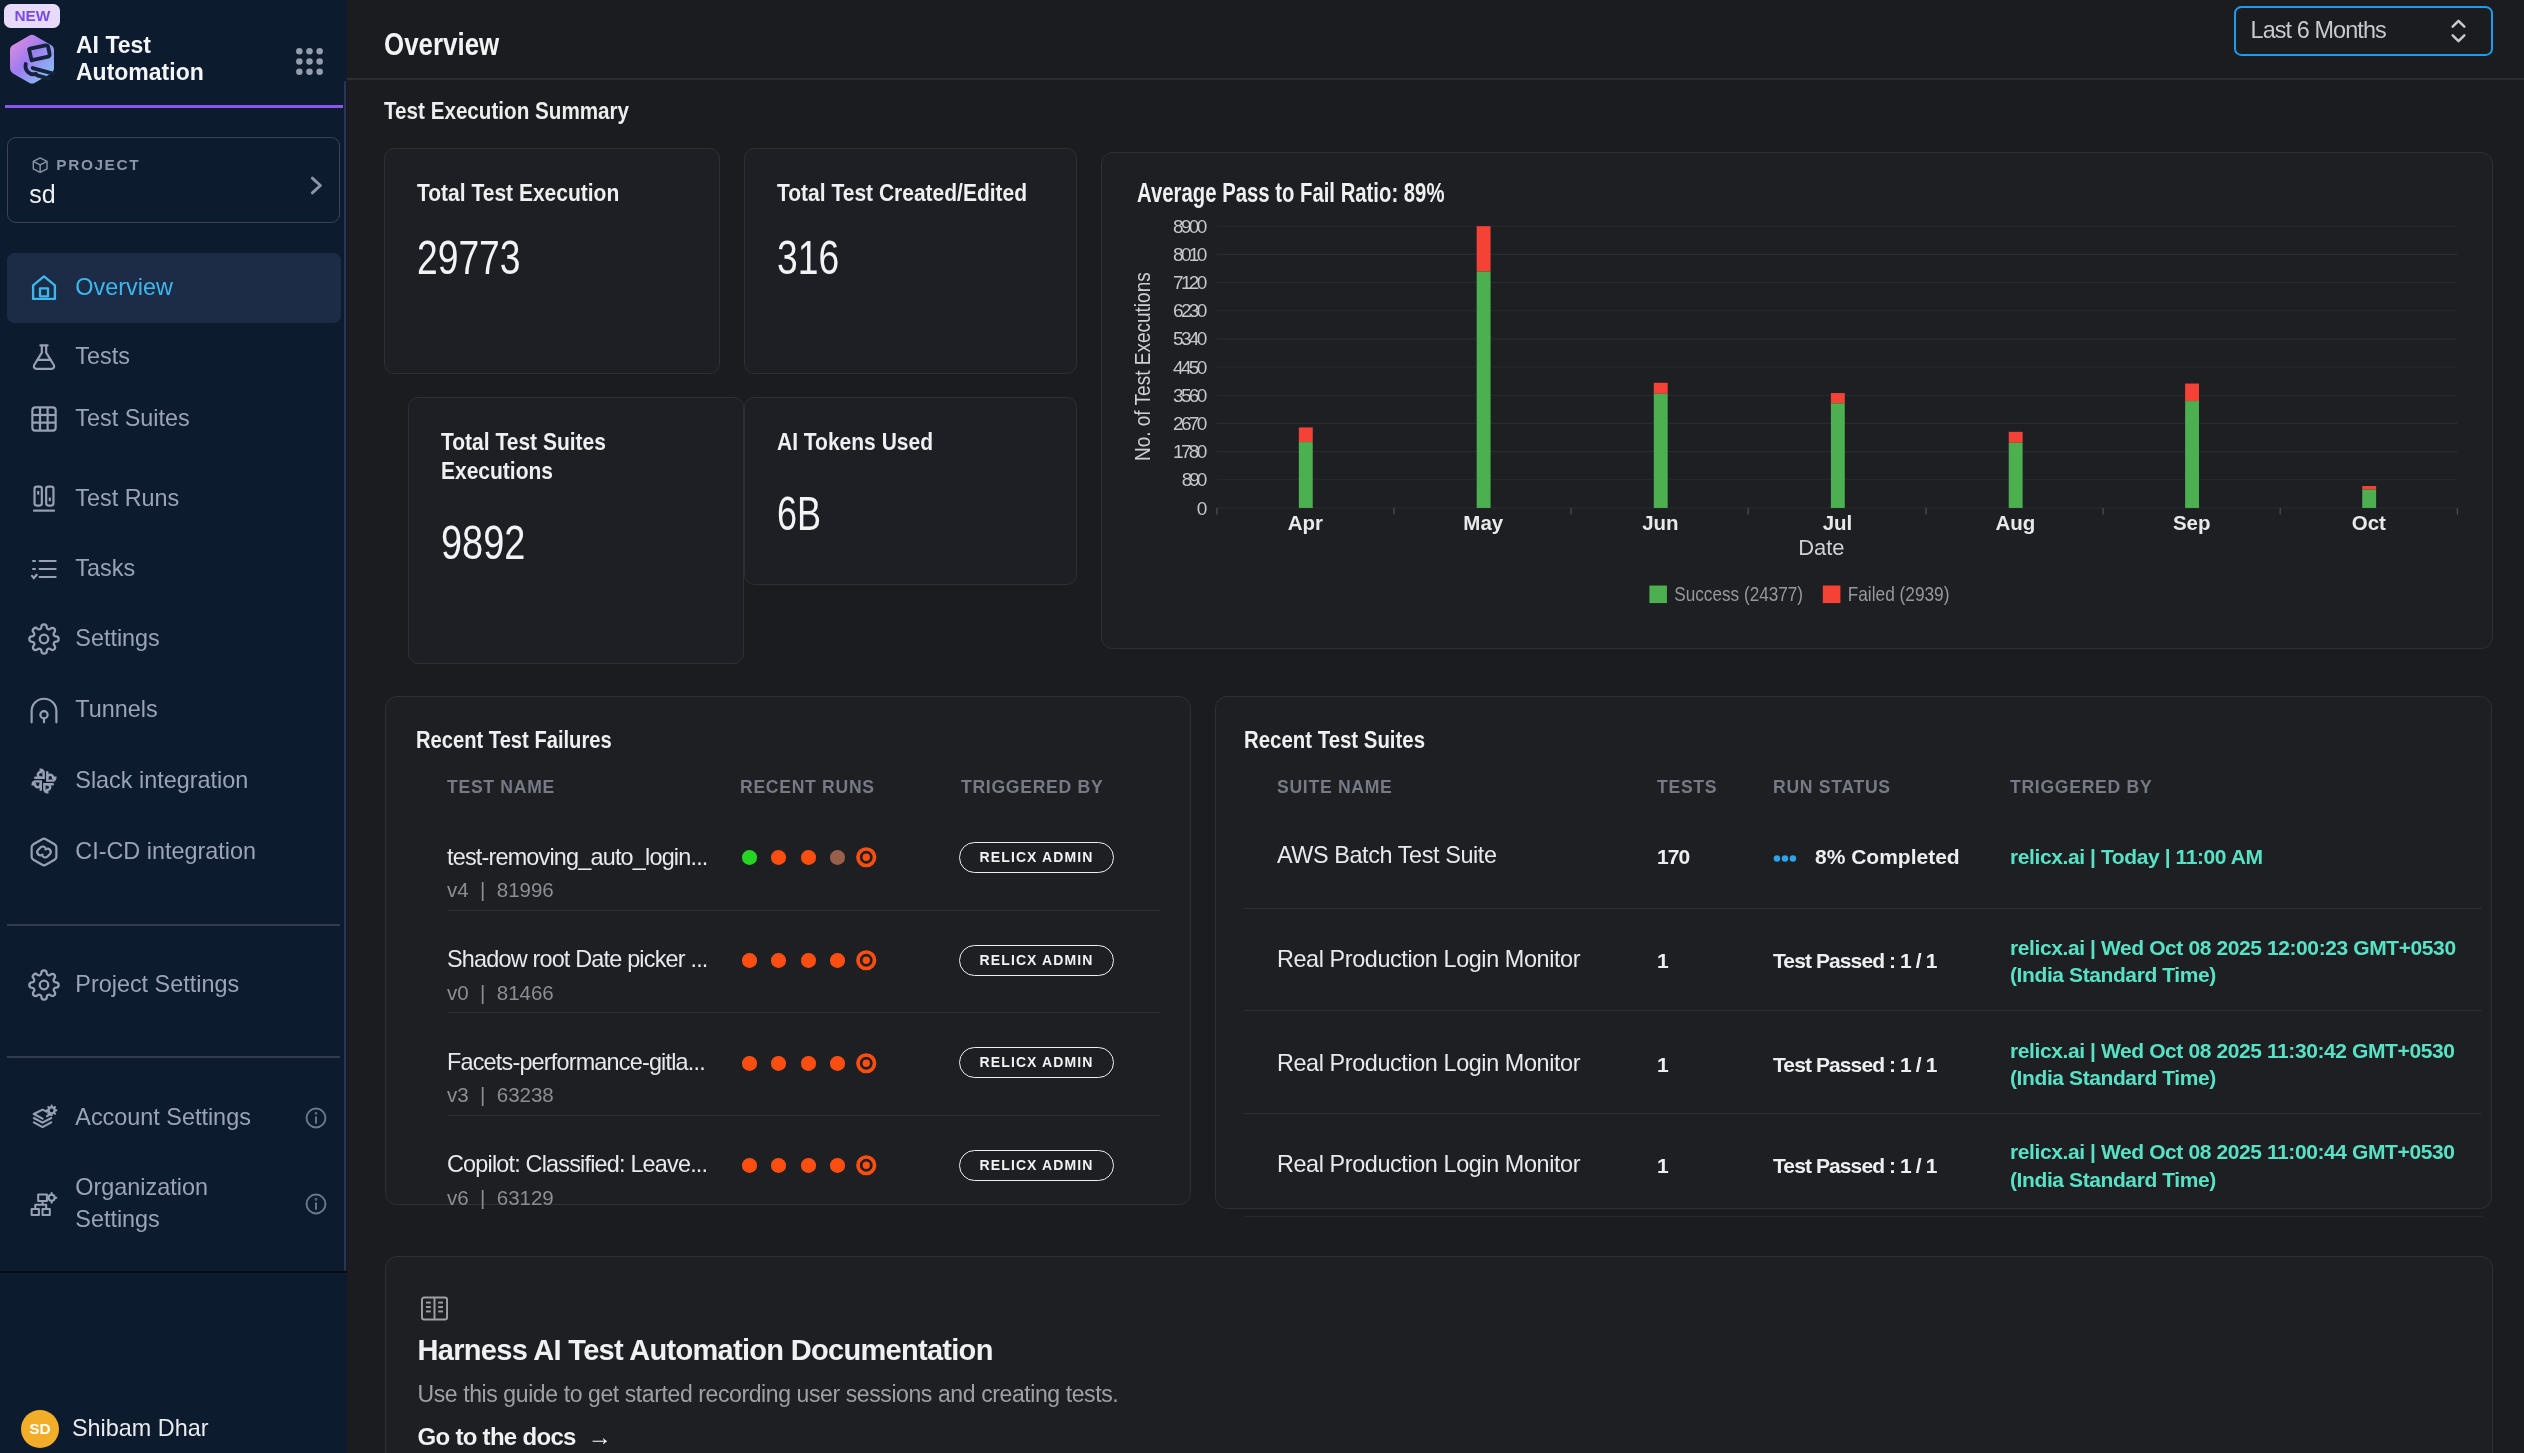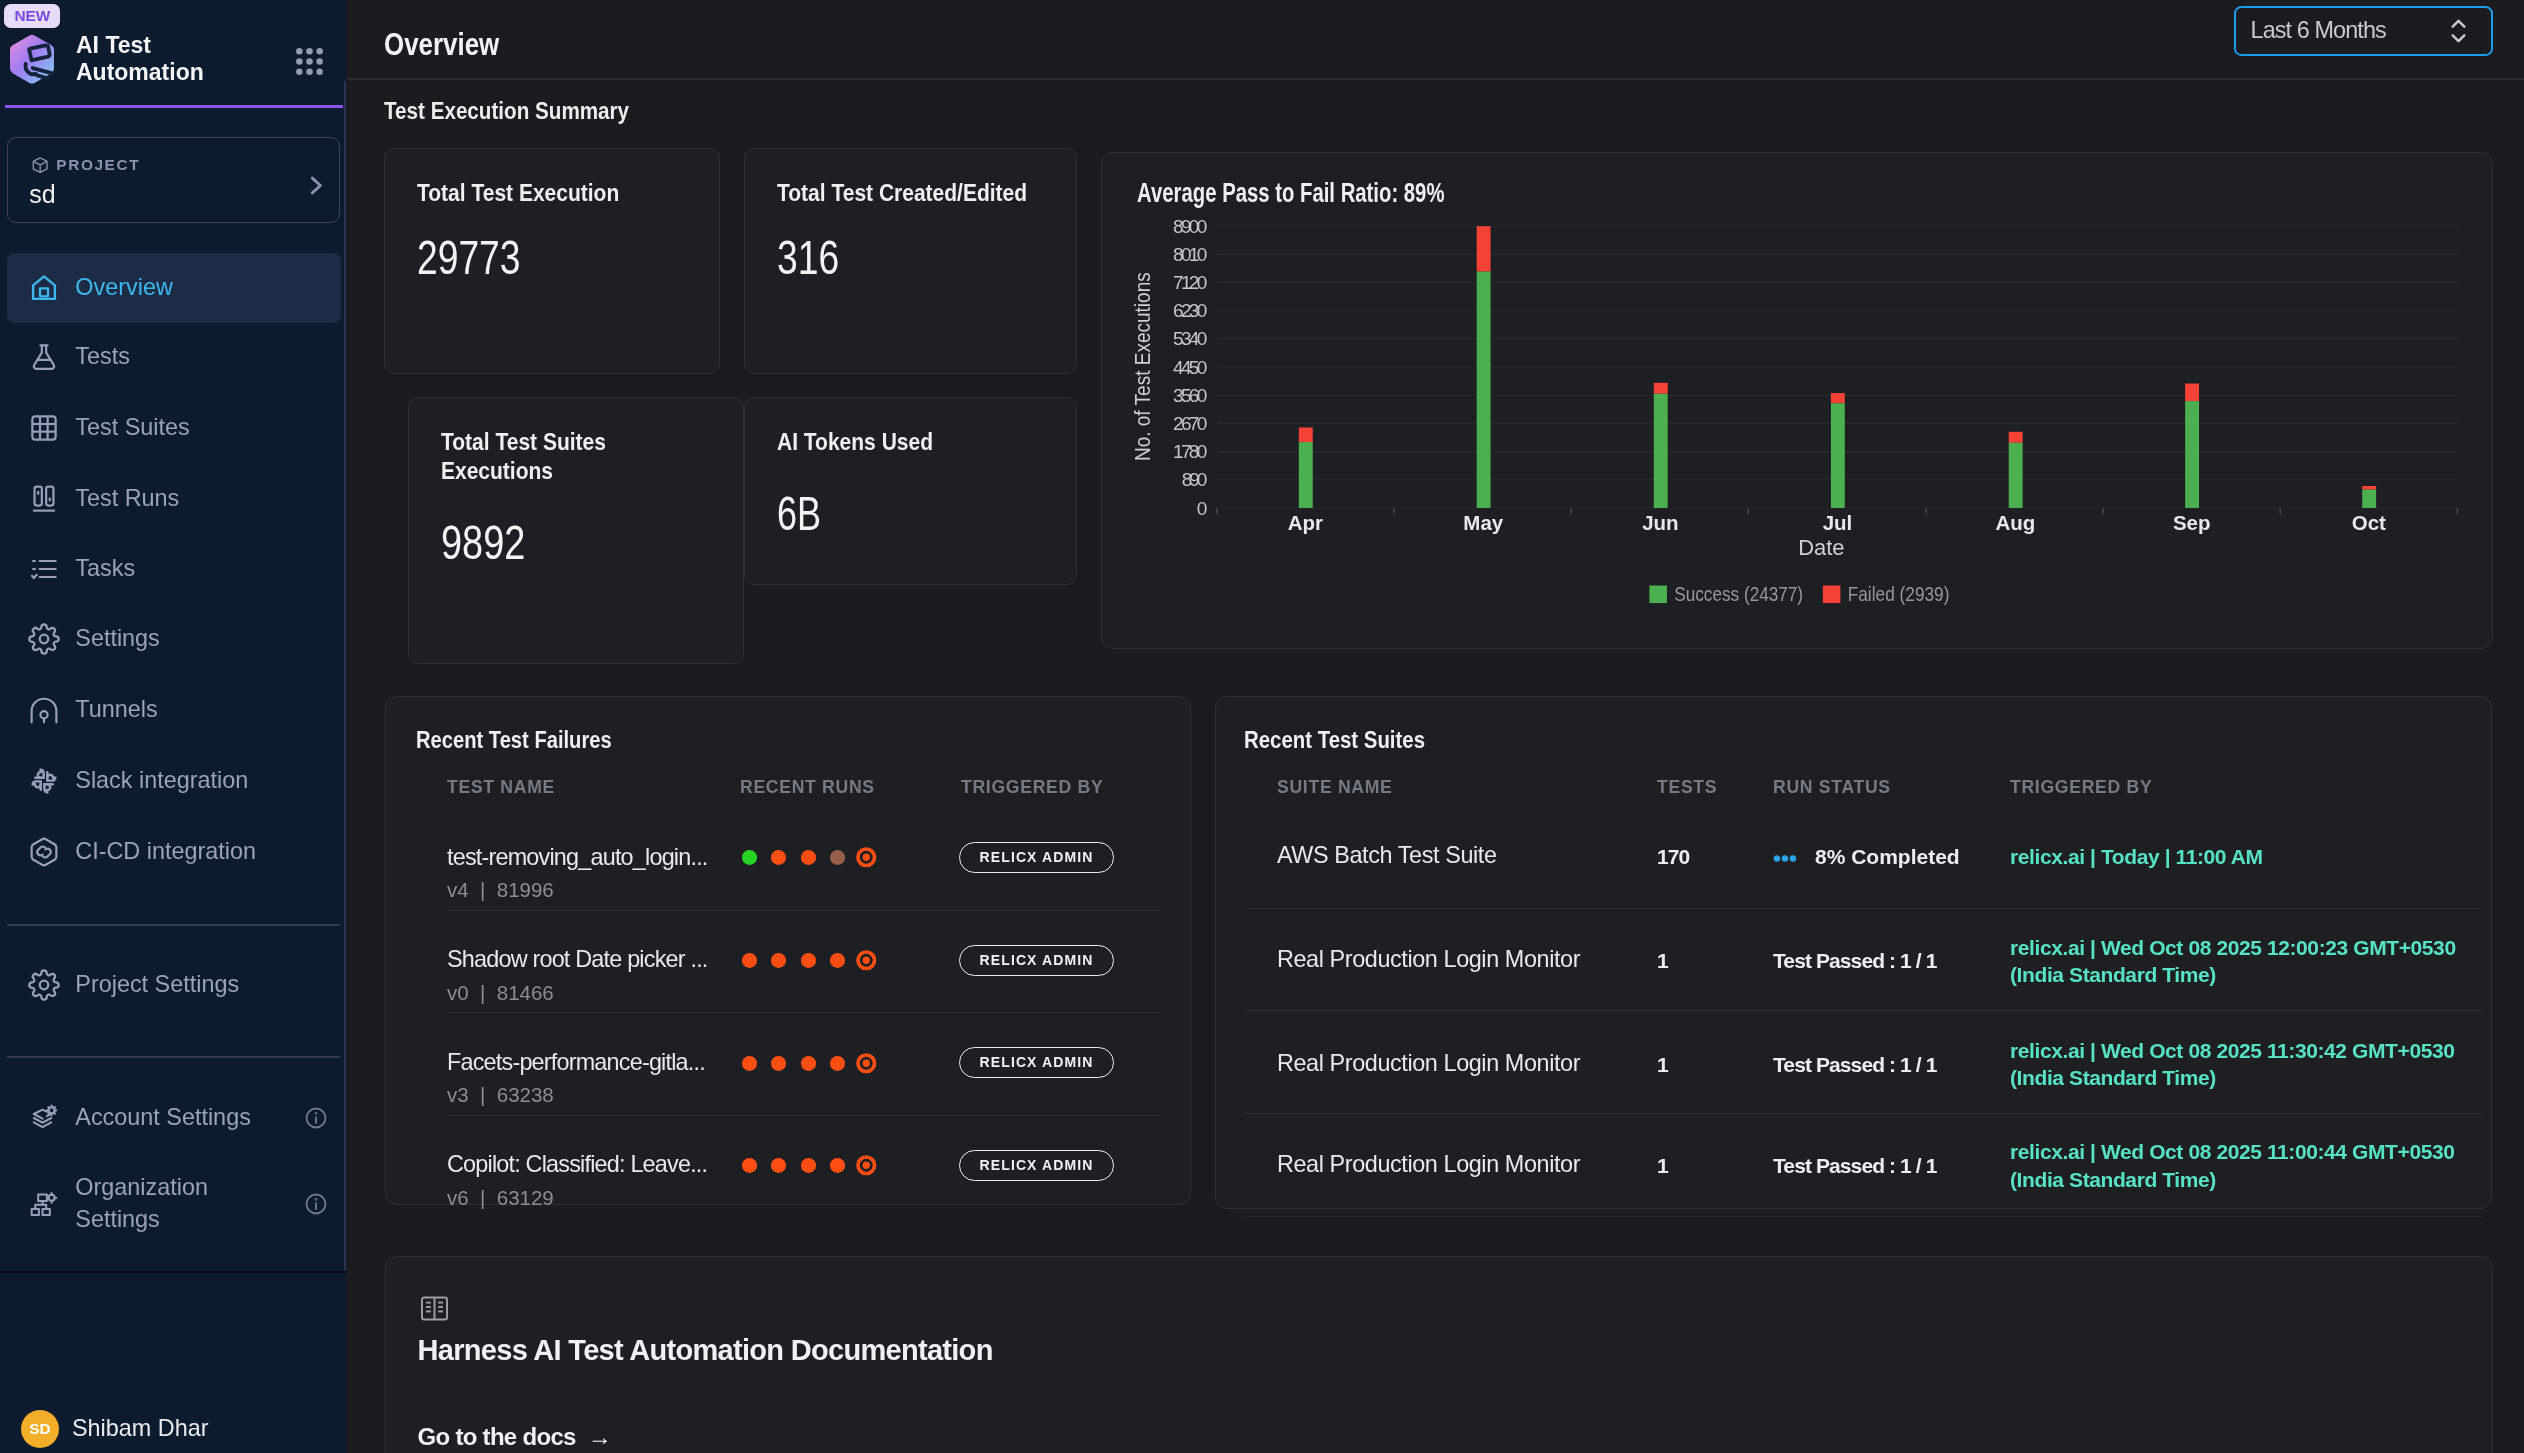--- a/index.html
+++ b/index.html
@@ -327,20 +327,23 @@
       <line x1="9.5" y1="13" x2="16" y2="13"></line>
         <line x1="9.5" y1="19" x2="16" y2="19"></line>
         <line x1="9.5" y1="25" x2="16" y2="25"></line>
       <line x1="26" y1="13" x2="32.5" y2="13"></line>
         <line x1="26" y1="19" x2="32.5" y2="19"></line>
         <line x1="26" y1="25" x2="32.5" y2="25"></line>
     </svg>
     <div class="abs" style="left:31.5px; top:93px;">
         <div class="vc" style="font-size:29px; font-weight:bold; color:#f0f1f3; letter-spacing:-0.7px;">Harness AI Test Automation Documentation</div>
       </div>
+    <div class="abs" style="left:31.5px; top:137px;">
+        <div class="vc" style="font-size:23px; color:#9fa0a6; letter-spacing:-0.4px;">Use this guide to get started recording user sessions and creating tests.</div>
+      </div>
     <div class="abs" style="left:31.5px; top:180px;">
         <div class="vc" style="font-size:24px; font-weight:bold; color:#f0f1f3; letter-spacing:-0.7px;">Go to the docs&nbsp; <span style="font-weight:400;">→</span></div>
       </div>
   </div>
 
   <div id="sidebar">
 
     <div class="abs" style="left:4.4px; top:4.4px; width:56px; height:24px; background:#e6dbfa; border-radius:6.6px; text-align:center; line-height:24px; font-size:15.4px; font-weight:bold; color:#7a4be0;">NEW</div>
 
     <svg class="abs" style="left:7.3px; top:34px;" width="50" height="52" viewBox="0 0 68 71">
@@ -400,21 +403,21 @@
       </svg>
       <div class="navtext" style="color:#3db8ee;">Overview</div>
     </div>
     <div class="navitem" style="top:322px;">
       <svg class="navicon" viewBox="0 0 44 44" fill="none" stroke="currentColor" stroke-width="3" stroke-linecap="round" stroke-linejoin="round">
         <path d="M17 6 h10 M19 6 v10 L8.5 33 a3.6 3.6 0 0 0 3.2 5.4 h20.6 A3.6 3.6 0 0 0 35.5 33 L25 16 V6"></path>
         <path d="M13 26 h18"></path>
       </svg>
       <div class="navtext">Tests</div>
     </div>
-    <div class="navitem" style="top:393px;">
+    <div class="navitem" style="top:384px;">
       <svg class="navicon" viewBox="0 0 44 44" fill="none" stroke="currentColor" stroke-width="3" stroke-linejoin="round">
         <rect x="6" y="6" width="32" height="32" rx="4"></rect>
         <line x1="6" y1="16.5" x2="38" y2="16.5"></line>
           <line x1="6" y1="27" x2="38" y2="27"></line>
         <line x1="16.5" y1="6" x2="16.5" y2="38"></line>
           <line x1="27" y1="6" x2="27" y2="38"></line>
       </svg>
       <div class="navtext">Test Suites</div>
     </div>
     <div class="navitem" style="top:464px;">

